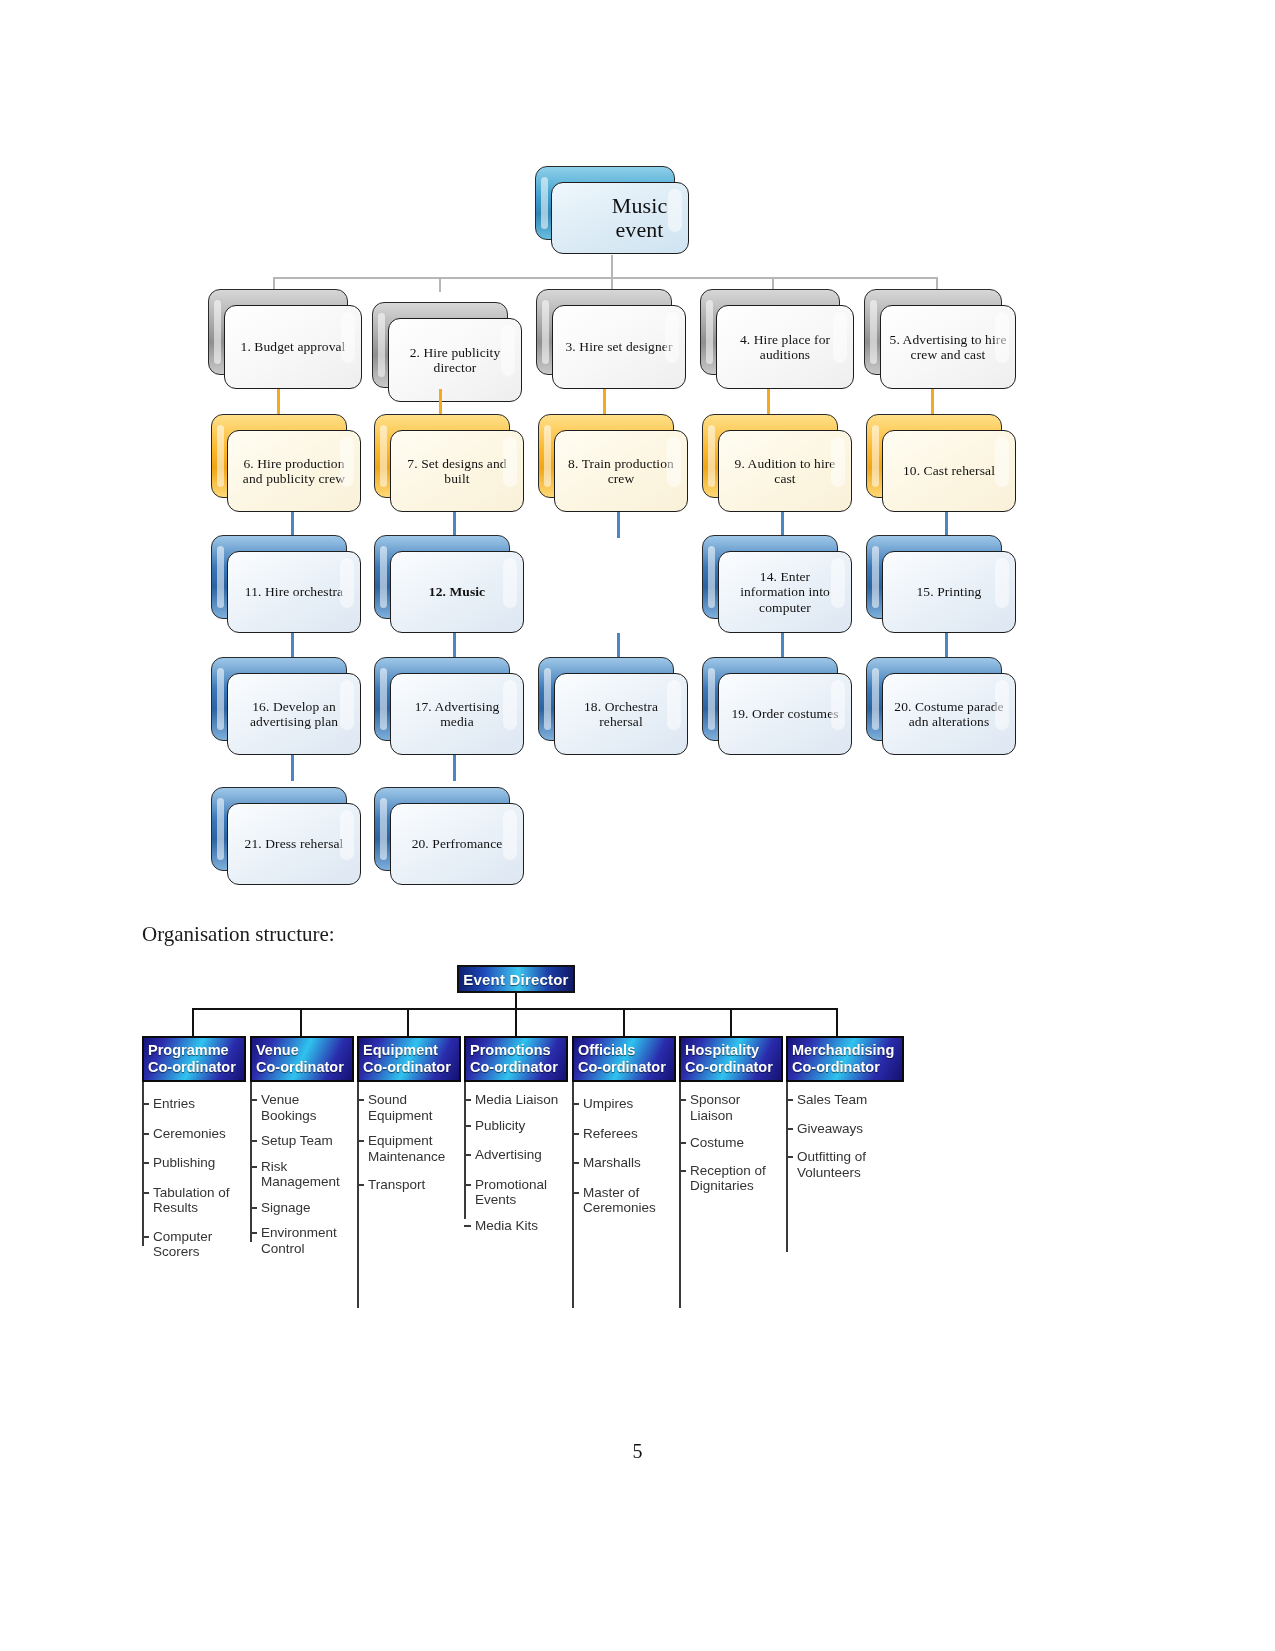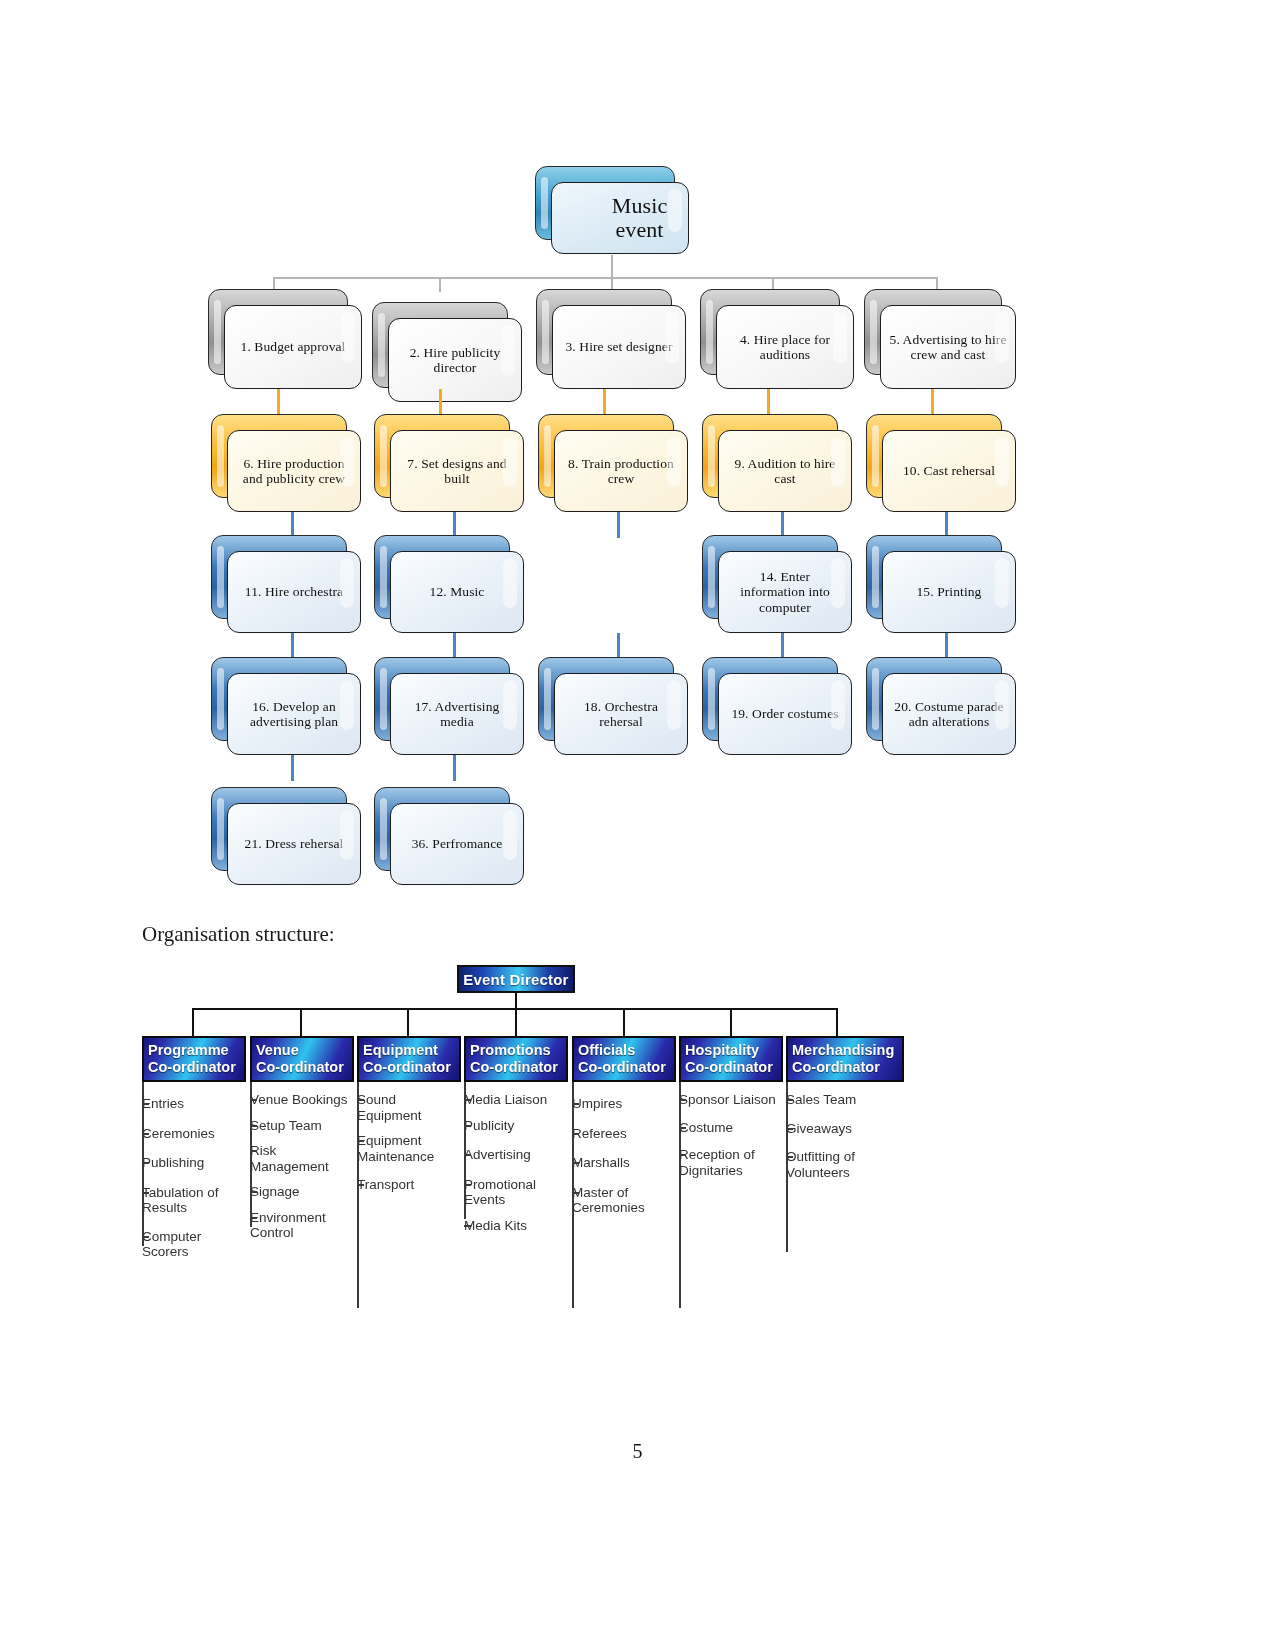--- a/index.html
+++ b/index.html
@@ -109,21 +109,21 @@
     background:linear-gradient(115deg,#16147a 0%,#2d2fae 18%,#2fc3ee 50%,#2a2bab 78%,#141272 100%);
     color:#fff;
     font-family:"Liberation Sans",sans-serif;font-weight:bold;
     font-size:14.5px;line-height:17px;
     padding:4px 3px 0 4px;
     text-shadow:0 1px 1px rgba(0,0,0,.6);
     white-space:nowrap;
   }
   .col-body{position:relative;width:100%;}
   .col-spine{position:absolute;left:0;top:0;bottom:14px;width:2px;background:#3a3a3a;}
-  .item{position:relative;margin-bottom:9px;
+  .item{position:relative;padding-left:11px;margin-bottom:9px;
     font-family:"Liberation Sans",sans-serif;font-size:13.5px;line-height:15.5px;color:#333;}
   .item:before{content:"";position:absolute;left:0;top:7px;width:7px;height:2px;background:#3a3a3a;}
 
   .orgline{position:absolute;background:#111;}
   .orgline.v{width:2px;}
   .orgline.h{height:2px;}
 
   
   #pageno{position:absolute;left:0;top:1440px;width:1275px;text-align:center;
     font-family:"Liberation Serif",serif;font-size:20px;color:#111;}
@@ -223,21 +223,21 @@
     <div class="conn v blueline" style="left:617px;top:512px;height:26px;"></div>
     <div class="conn v blueline" style="left:781px;top:512px;height:26px;"></div>
     <div class="conn v blueline" style="left:945px;top:512px;height:26px;"></div>
 
     <div class="node n-blue" style="left:211px;top:535px;width:134px;height:82px;">
       <div class="plate"></div>
       <div class="card">
         <span class="lbl">11. Hire orchestra</span>
       </div>
     </div>
-    <div class="node n-blue" style="left:374px;top:535px;width:134px;height:82px;">
+    <div class="node n-blue" style="left:374px;top:535px;width:134px;height:82px;font-weight:bold;">
       <div class="plate"></div>
       <div class="card">
         <span class="lbl">12. Music</span>
       </div>
     </div>
     <div class="node n-blue" style="left:702px;top:535px;width:134px;height:82px;">
       <div class="plate"></div>
       <div class="card">
         <span class="lbl">14. Enter information into computer</span>
       </div>
@@ -291,21 +291,21 @@
 
     <div class="node n-blue" style="left:211px;top:787px;width:134px;height:82px;">
       <div class="plate"></div>
       <div class="card">
         <span class="lbl">21. Dress rehersal</span>
       </div>
     </div>
     <div class="node n-blue" style="left:374px;top:787px;width:134px;height:82px;">
       <div class="plate"></div>
       <div class="card">
-        <span class="lbl">36. Perfromance</span>
+        <span class="lbl">20. Perfromance</span>
       </div>
     </div>
   </div>
 
   <div id="caption">Organisation structure:</div>
 
   <div id="org">
 
     <div class="org-title" style="left:457px;top:10px;width:118px;height:28px;">
       <span>Event Director</span>

